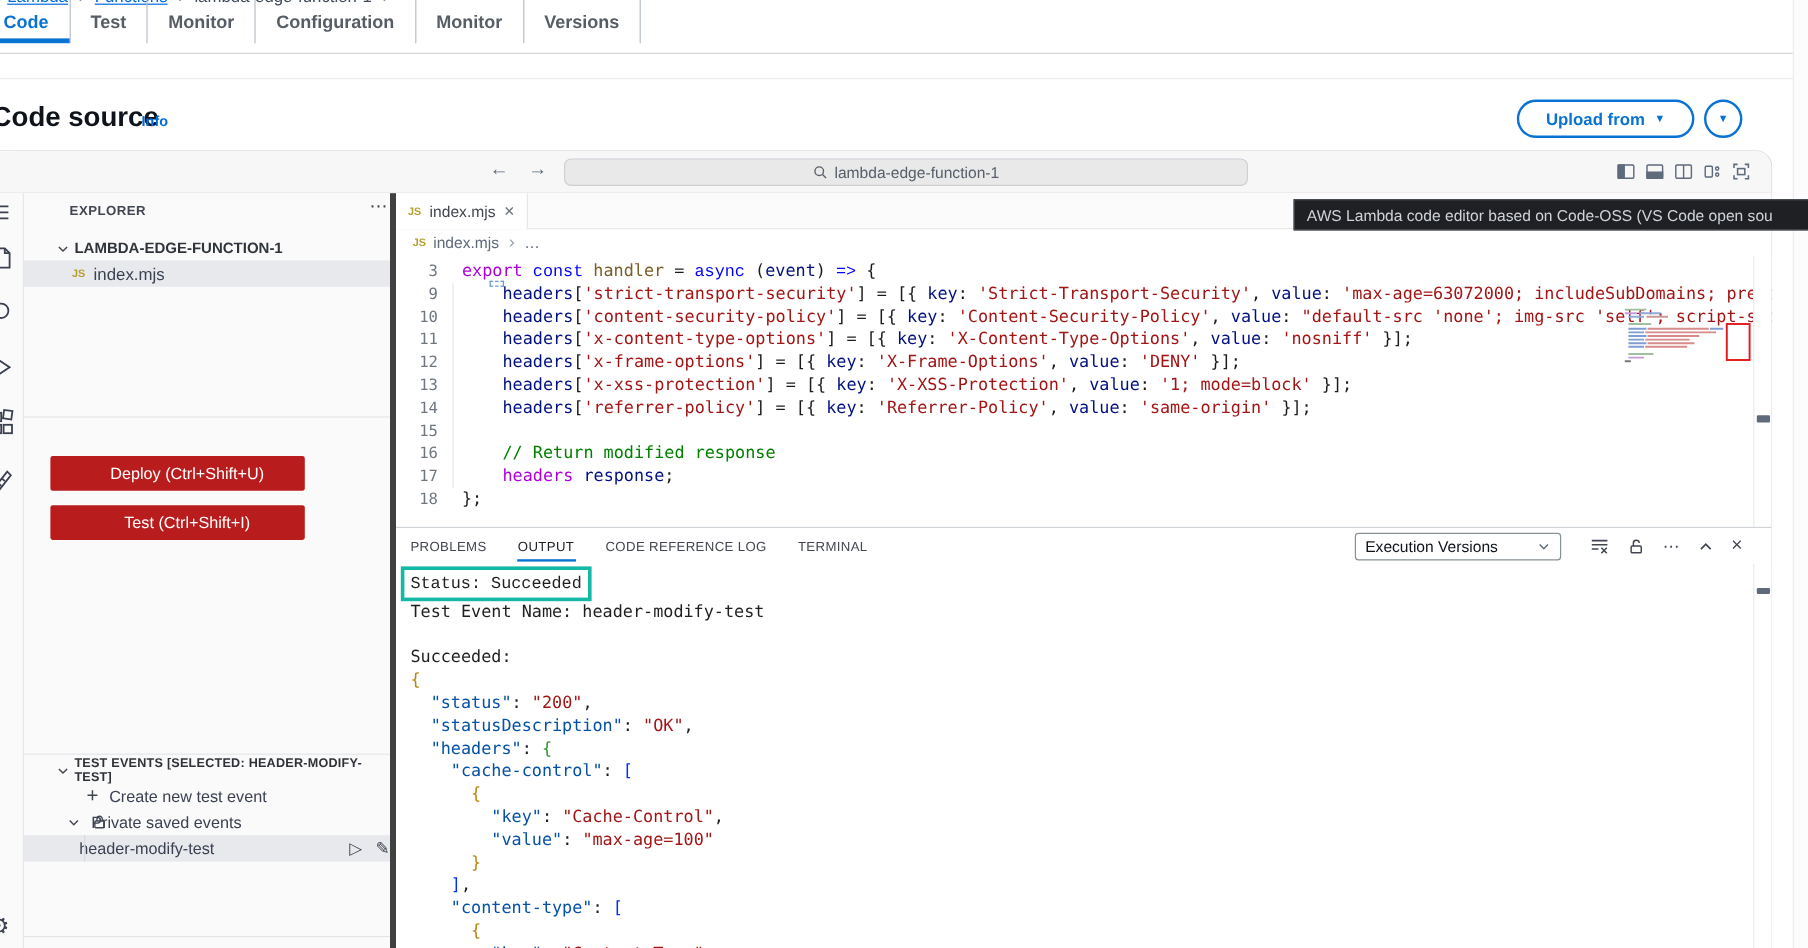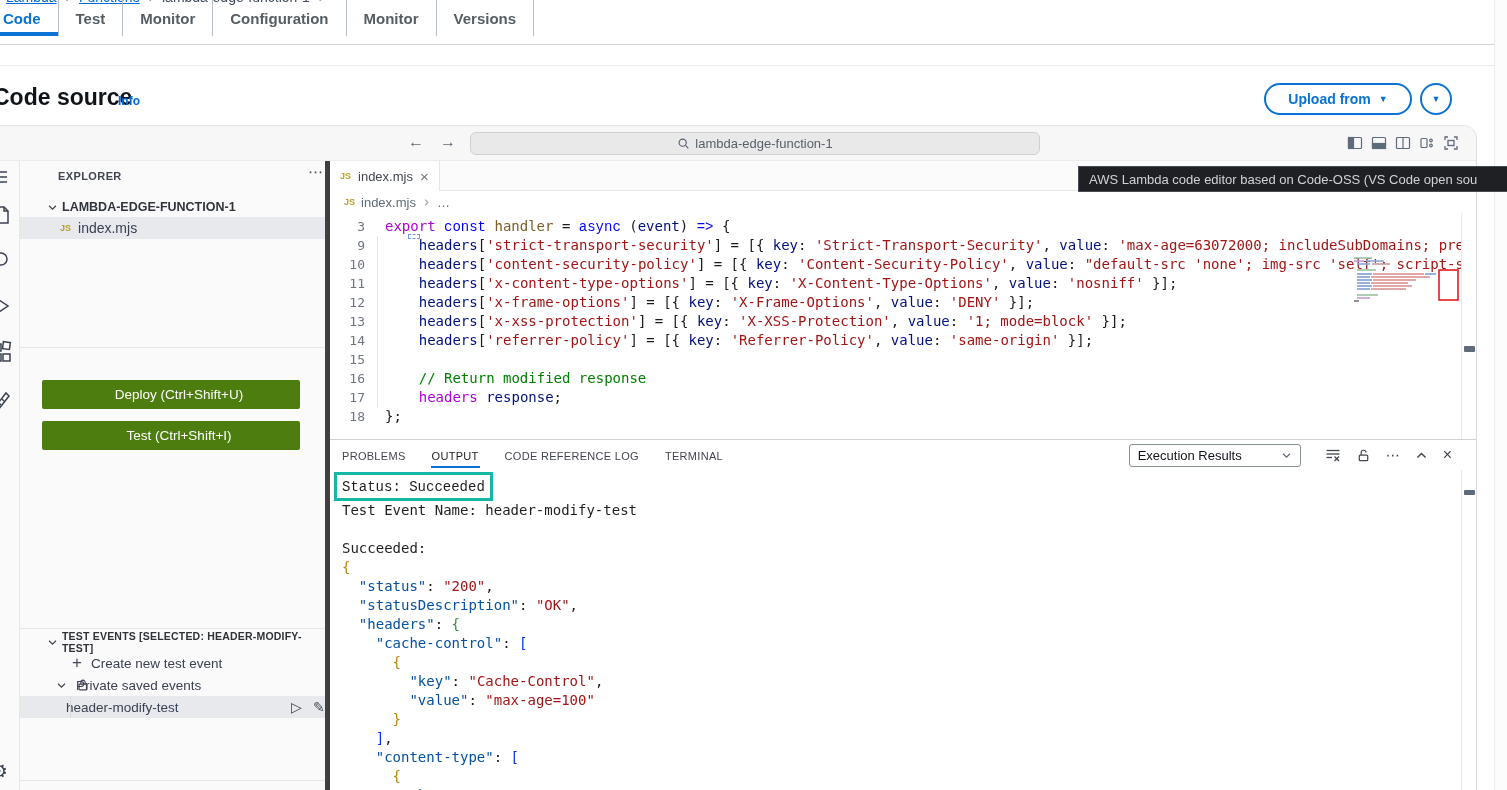--- a/index.html
+++ b/index.html
@@ -50,21 +50,21 @@
   .activitybar { position:absolute; top:0; left:0; width:20px; bottom:0; background:#fafafa; border-right:1px solid #e5e7e9; overflow:hidden; }
   .act-icon { position:absolute; left:-10px; color:#3b4151; }
 
   
   .sidebar { position:absolute; top:0; left:20px; width:310px; bottom:0; background:#fafafa; border-right:5px solid #404040; font-size:13.5px; color:#3b4151; overflow:hidden; }
   .side-header { position:absolute; left:38px; font-size:11px; font-weight:600; letter-spacing:.4px; color:#424650; }
   .side-row { position:absolute; left:0; right:0; height:22px; display:flex; align-items:center; }
   .side-row.selected { background:#e7e9ed; }
   .tree-chev { position:absolute; }
   .section-line { position:absolute; left:0; right:0; height:1px; background:#e4e6e8; }
-  .deploy-btn { position:absolute; left:22px; width:258px; height:29px; background:#4d7c0f; color:#fff; border:none; border-radius:2px;
+  .deploy-btn { position:absolute; left:22px; width:212px; height:29px; background:#b91c1c; color:#fff; border:none; border-radius:2px;
     font-size:13.5px; font-family:inherit; cursor:pointer;padding-left:16px; }
   .folder-label { font-weight:700; font-size:12.5px; color:#30353c; }
   .js-badge { font-weight:700; font-size:9px; color:#b79f2c; letter-spacing:0; }
   .sec-title { font-weight:700; font-size:11px; color:#2f3338; letter-spacing:.2px; }
   .indent-guide-side { position:absolute; left:50px; top:0; bottom:0; width:1px; background:#d8dadd; }
 
   
   .main { position:absolute; top:0; left:330px; width:1147px; bottom:0; background:#fff; }
 
   
@@ -355,21 +355,21 @@
         <div class="bottom-panel">
           <div class="panel-bar">
             <div style="display:flex; gap:24px">
                 <div class="panel-tab">PROBLEMS</div>
                 <div class="panel-tab active">OUTPUT</div>
                 <div class="panel-tab">CODE REFERENCE LOG</div>
                 <div class="panel-tab">TERMINAL</div>
               </div>
             <div class="panel-spacer"></div>
             <div class="results-select">
-              <span>Execution Results</span>
+              <span>Execution Versions</span>
               <svg width="11" height="11" viewBox="0 0 16 16" fill="none" stroke="#5f6b7a" stroke-width="1.8">
                   <polyline points="3,5.5 8,10.5 13,5.5"></polyline>
                 </svg>
             </div>
             <div class="panel-icons">
               <svg width="16" height="16" viewBox="0 0 16 16" fill="none" stroke="#424650" stroke-width="1.3">
                   <line x1="1.5" y1="3.5" x2="14.5" y2="3.5"></line>
                   <line x1="1.5" y1="7" x2="14.5" y2="7"></line>
                   <line x1="1.5" y1="10.5" x2="7" y2="10.5"></line>
                   <line x1="9.5" y1="9.5" x2="14" y2="14"></line>

